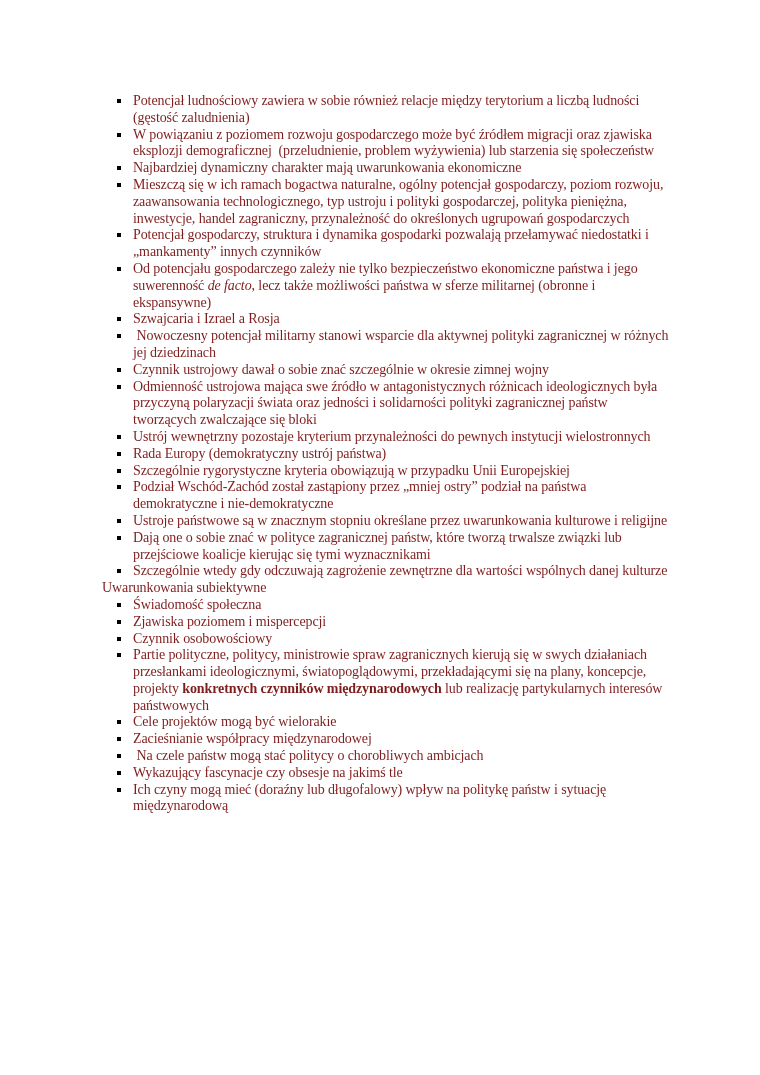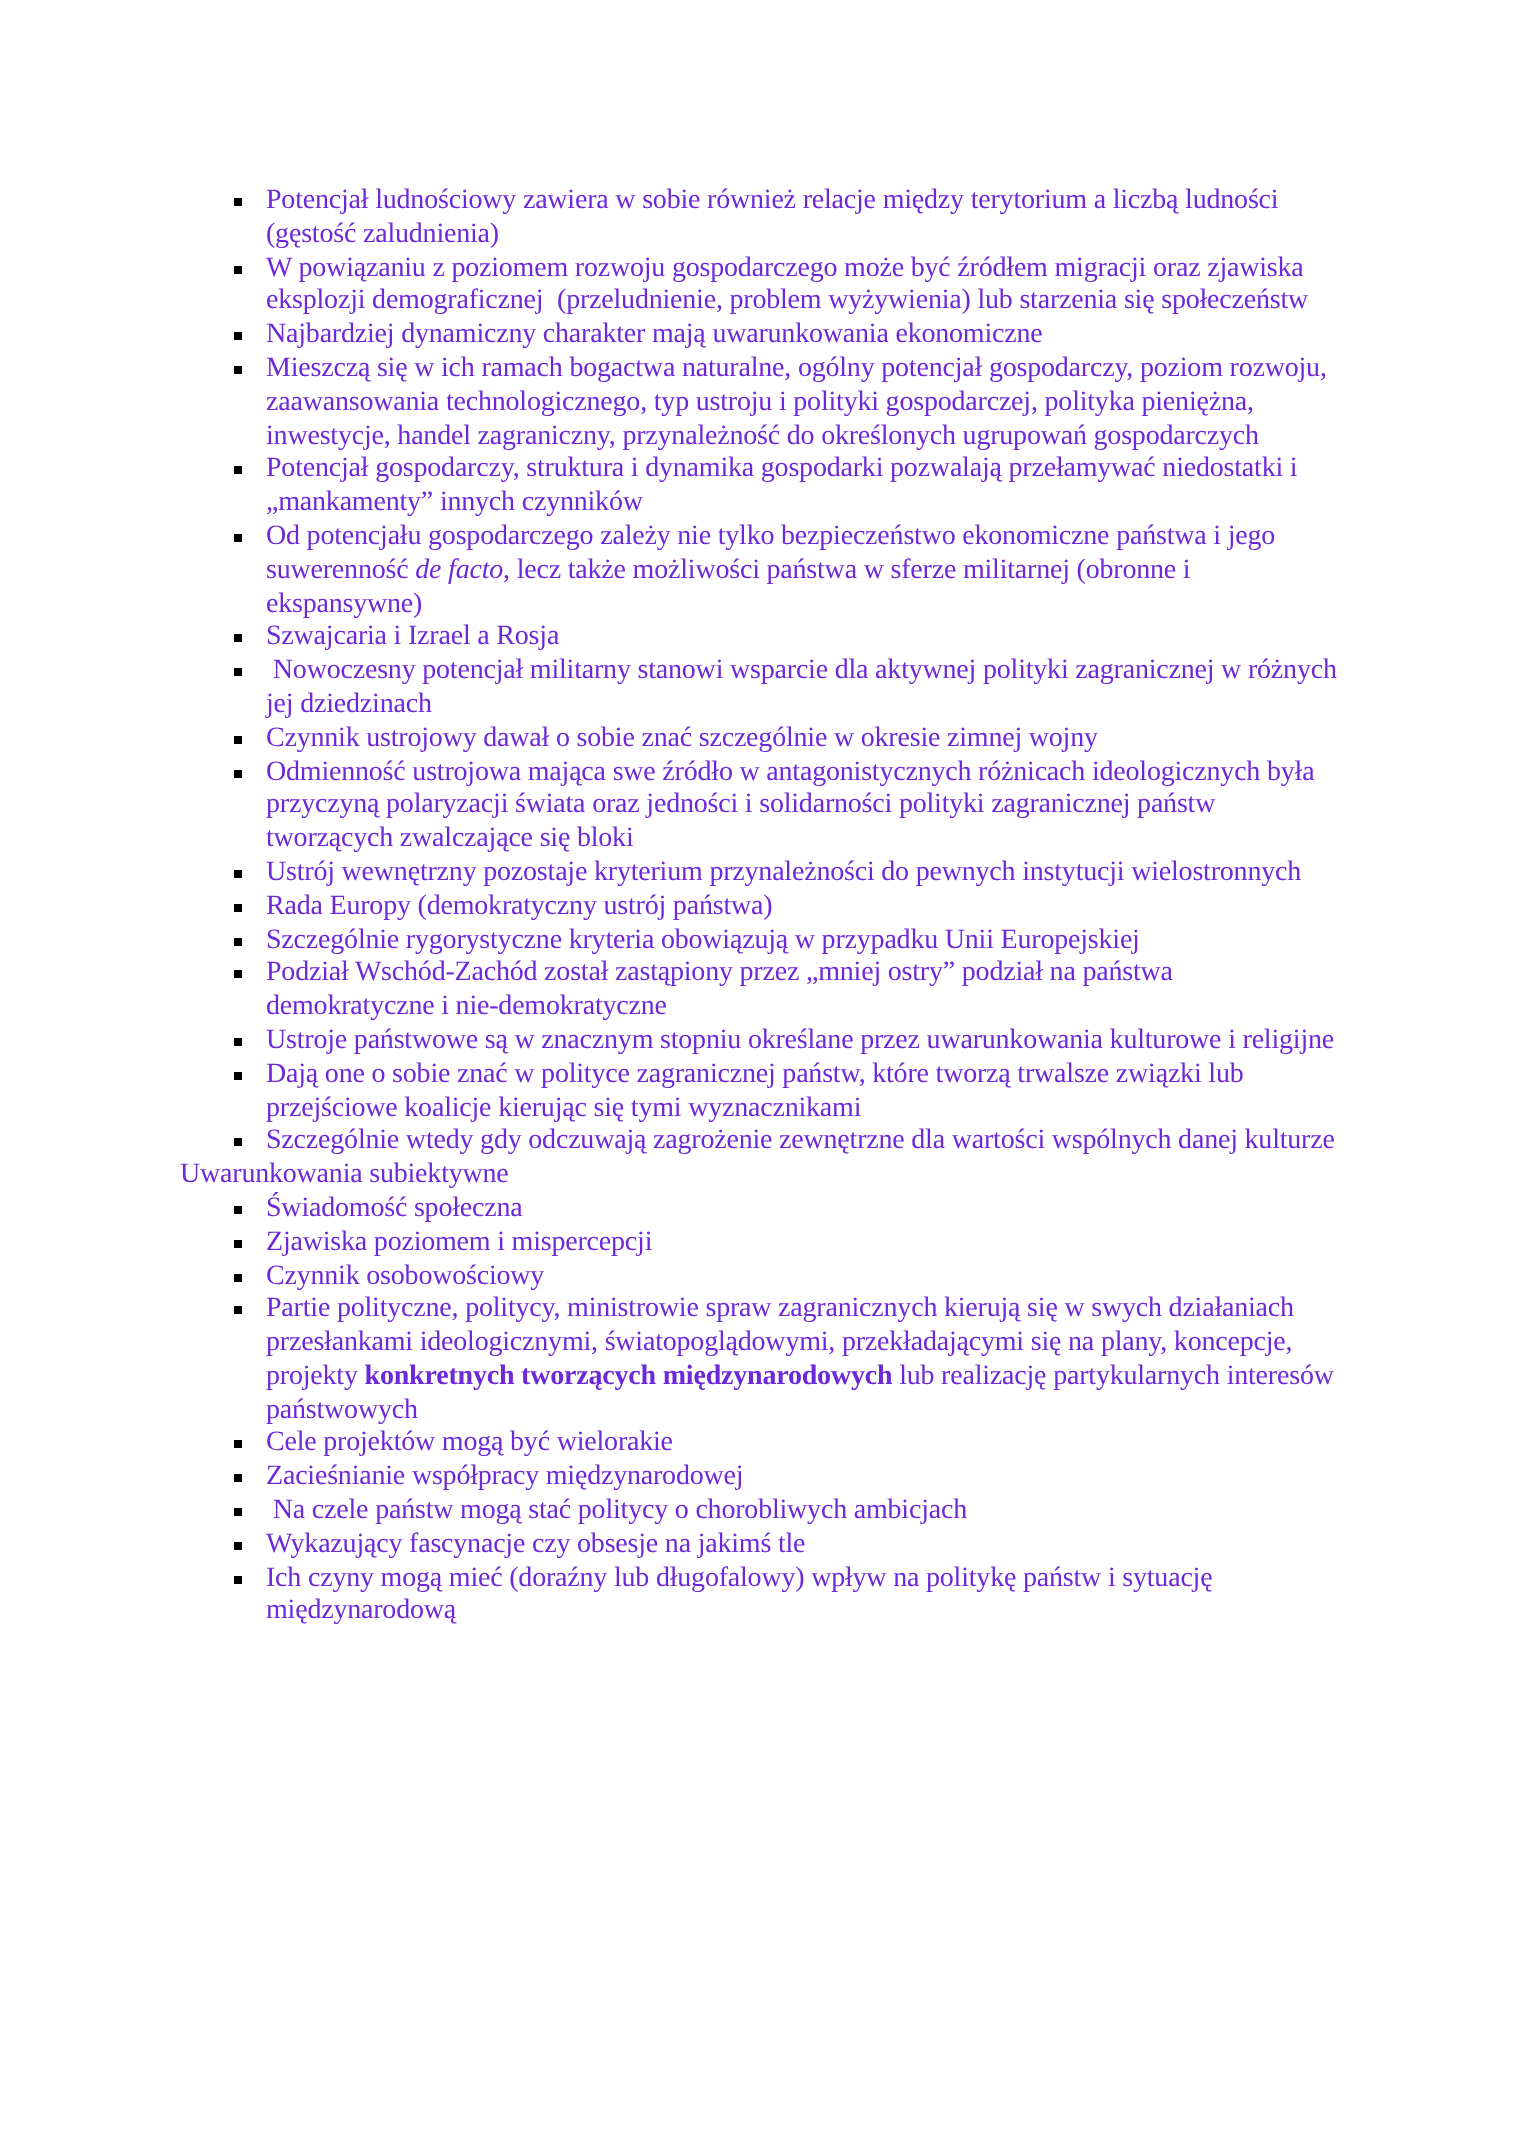--- a/index.html
+++ b/index.html
@@ -11,21 +11,21 @@
     position: relative;
     width: 760px;
     height: 1075px;
     background: #ffffff;
     box-sizing: border-box;
     padding: 93px 90px 0 90px;
     font-family: "Liberation Serif", "DejaVu Serif", serif;
     font-size: 14px;
     line-height: 16.8px;
     letter-spacing: -0.1px;
-    color: #6d28d9;
+    color: #7f1d1d;
     overflow: hidden;
   }
   .bullet-row {
     display: flex;
     align-items: flex-start;
   }
   .marker-cell {
     flex: 0 0 43px;
     width: 43px;
     box-sizing: border-box;
@@ -37,20 +37,21 @@
     height: 4px;
     margin-top: 6px;
     background: #000000;
   }
   .bullet-text {
     flex: 1 1 auto;
     white-space: pre-wrap;
   }
   .paragraph {
     white-space: pre-wrap;
+    margin-left: 12px;
   }
   .run-italic { font-style: italic; }
   .run-bold { font-weight: bold; }
 </style>
 </head>
 <body>
 
 <div class="page">
   <div>
       <div class="bullet-row">
@@ -171,21 +172,21 @@
       <div class="bullet-row">
         <span class="marker-cell">
           <span class="square"></span>
         </span>
         <span class="bullet-text"><span>Czynnik osobowościowy</span></span>
       </div>
       <div class="bullet-row">
         <span class="marker-cell">
           <span class="square"></span>
         </span>
-        <span class="bullet-text"><span>Partie polityczne, politycy, ministrowie spraw zagranicznych kierują się w swych działaniach przesłankami ideologicznymi, światopoglądowymi, przekładającymi się na plany, koncepcje, projekty </span><span class="run-bold">konkretnych tworzących międzynarodowych</span><span> lub realizację partykularnych interesów państwowych</span></span>
+        <span class="bullet-text"><span>Partie polityczne, politycy, ministrowie spraw zagranicznych kierują się w swych działaniach przesłankami ideologicznymi, światopoglądowymi, przekładającymi się na plany, koncepcje, projekty </span><span class="run-bold">konkretnych czynników międzynarodowych</span><span> lub realizację partykularnych interesów państwowych</span></span>
       </div>
       <div class="bullet-row">
         <span class="marker-cell">
           <span class="square"></span>
         </span>
         <span class="bullet-text"><span>Cele projektów mogą być wielorakie</span></span>
       </div>
       <div class="bullet-row">
         <span class="marker-cell">
           <span class="square"></span>

